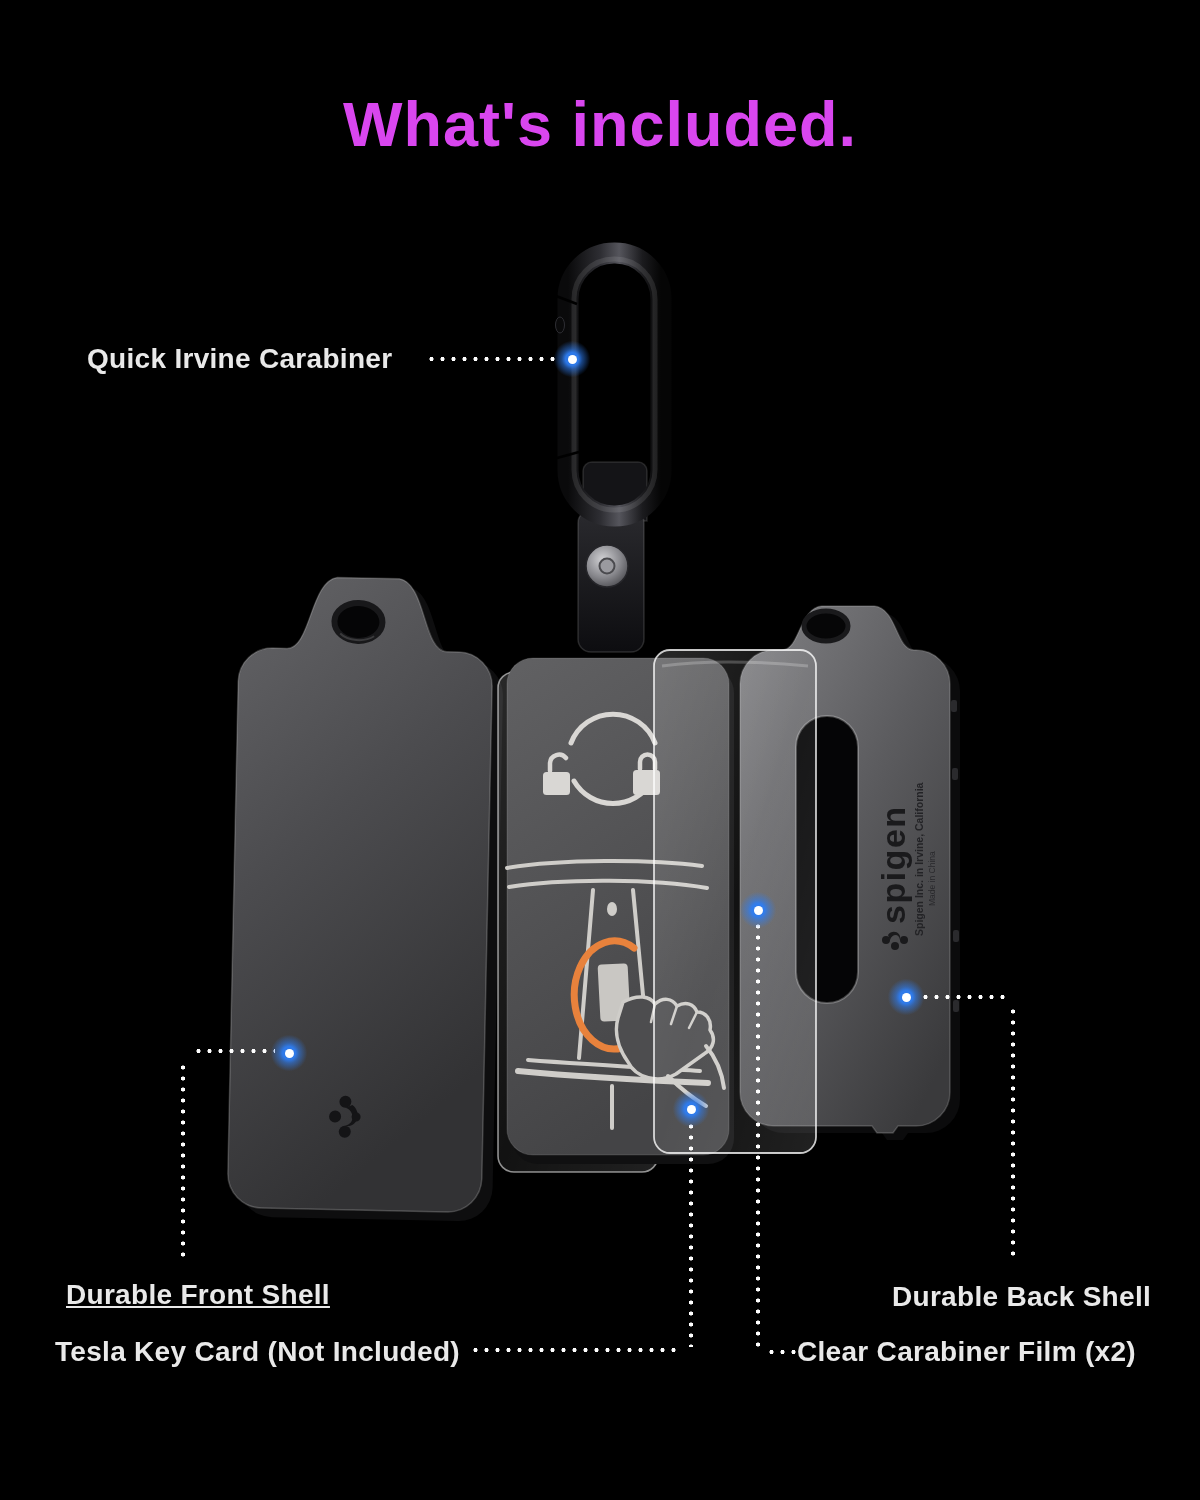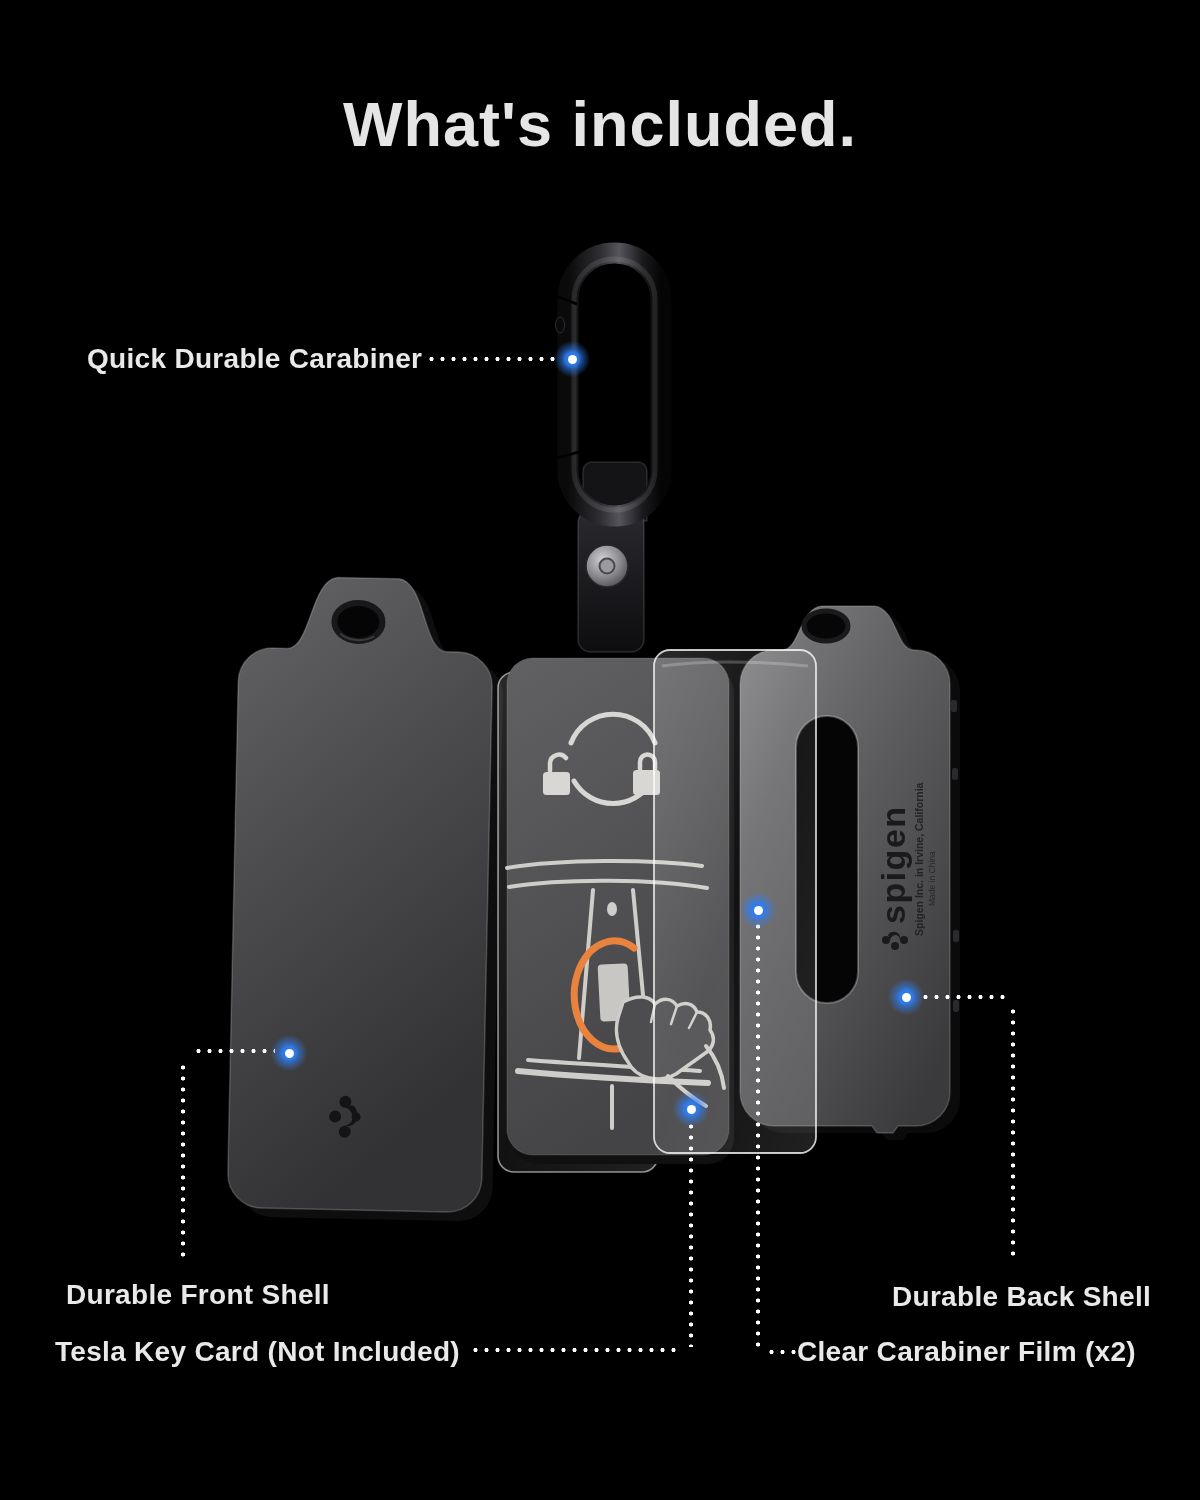--- a/index.html
+++ b/index.html
@@ -1,19 +1,19 @@
 <!DOCTYPE html>
 <html><head>
 <meta charset="utf-8">
 <style>
   html,body{margin:0;padding:0;background:#000;}
   .stage{position:relative;width:1200px;height:1500px;background:#000;overflow:hidden;
          font-family:"Liberation Sans","DejaVu Sans",sans-serif;}
   .title{position:absolute;left:0;right:0;top:88px;margin:0;text-align:center;
-         color:#e5e5e5;font-size:63px;font-weight:600;letter-spacing:1px;}
+         color:#d946ef;font-size:63px;font-weight:600;letter-spacing:1px;}
   .callout{position:absolute;color:#e9e9e9;font-size:28px;font-weight:600;
            letter-spacing:.3px;white-space:nowrap;line-height:28px;}
   
   .dl{position:absolute;}
   .dl.h{height:4px;background-image:radial-gradient(circle,#fff 1.8px,rgba(255,255,255,0) 2.3px);
         background-size:11px 4px;background-repeat:repeat-x;background-position:left center;}
   .dl.v{width:4px;background-image:radial-gradient(circle,#fff 1.8px,rgba(255,255,255,0) 2.3px);
         background-size:4px 11px;background-repeat:repeat-y;background-position:center top;}
   
   .bdot{position:absolute;width:38px;height:38px;margin:-19px 0 0 -19px;border-radius:50%;
@@ -183,19 +183,19 @@
   <div class="dl h" style="left:766px;top:1350px;width:30px;"></div>
   <div class="dl h" style="left:920px;top:995px;width:90px;"></div>
   <div class="dl v" style="left:1011px;top:1006px;height:256px;"></div>
 
   <div class="bdot" style="left:572px;top:359px;"></div>
   <div class="bdot" style="left:289px;top:1053px;"></div>
   <div class="bdot" style="left:691px;top:1109px;"></div>
   <div class="bdot" style="left:758px;top:910px;"></div>
   <div class="bdot" style="left:906px;top:997px;"></div>
 
-  <div class="callout" style="left:87px;top:345px;">Quick Durable Carabiner</div>
-  <div class="callout" style="left:66px;top:1281px;">Durable Front Shell</div>
+  <div class="callout" style="left:87px;top:345px;">Quick Irvine Carabiner</div>
+  <div class="callout" style="left:66px;top:1281px;text-decoration:underline;">Durable Front Shell</div>
   <div class="callout" style="left:55px;top:1338px;">Tesla Key Card (Not Included)</div>
   <div class="callout" style="left:892px;top:1283px;">Durable Back Shell</div>
   <div class="callout" style="left:797px;top:1338px;">Clear Carabiner Film (x2)</div>
 
 </div>
 
 </body></html>

